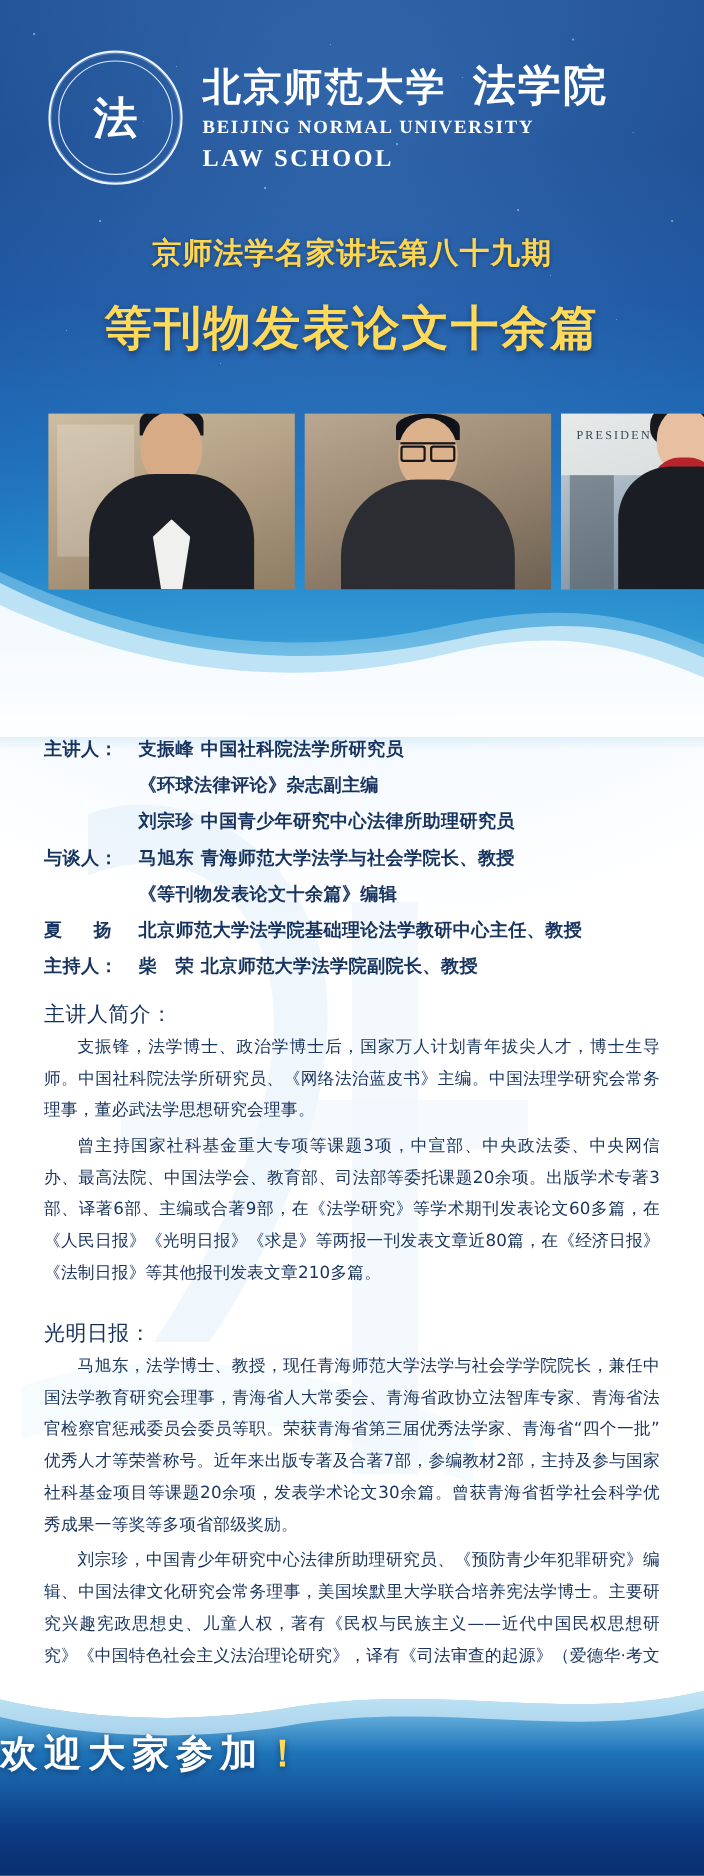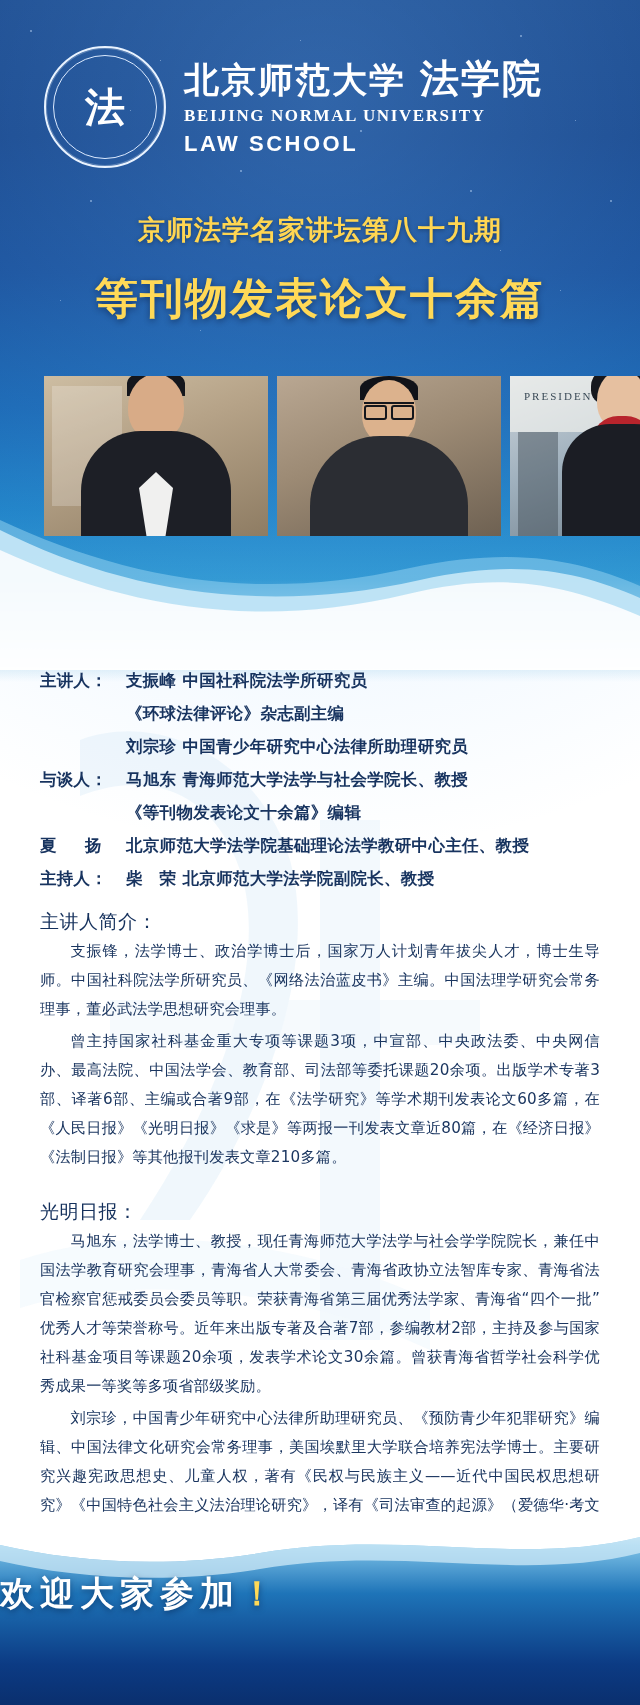--- a/index.html
+++ b/index.html
@@ -41,29 +41,29 @@
   }
   .seal .ch{
     position:absolute;left:50%;top:50%;transform:translate(-50%,-50%);
     font-family:"DejaVu Serif","Liberation Serif",serif;
     font-size:40px;color:#ffffff;font-weight:700;letter-spacing:0;
   }
   .uni-block{color:#fff;}
   .uni-cn{
     font-family:"DejaVu Serif","Liberation Serif",serif;
     font-size:35px;font-weight:700;letter-spacing:2px;line-height:1.1;
-    display:flex;align-items:baseline;gap:14px;
+    display:flex;align-items:baseline;gap:24px;
   }
   .uni-cn .law{font-size:39px;}
   .uni-en1{
     font-family:"Liberation Serif","DejaVu Serif",serif;
     font-size:17px;letter-spacing:1.6px;font-weight:700;margin-top:7px;
   }
   .uni-en2{
-    font-family:Liberation Sans, sans-serif;
+    font-family:Liberation Serif, serif;
     font-size:22px;letter-spacing:2.5px;font-weight:700;margin-top:5px;
   }
   .title-wrap{position:absolute;left:0;right:0;top:212px;text-align:center;}
   .title-sub{
     font-family:"DejaVu Serif","Liberation Serif",serif;
     font-size:27px;font-weight:700;color:#ffd652;letter-spacing:1px;
     text-shadow:0 1px 4px rgba(0,0,0,.35);
   }
   .title-main{
     font-family:"DejaVu Serif","Liberation Serif",serif;

